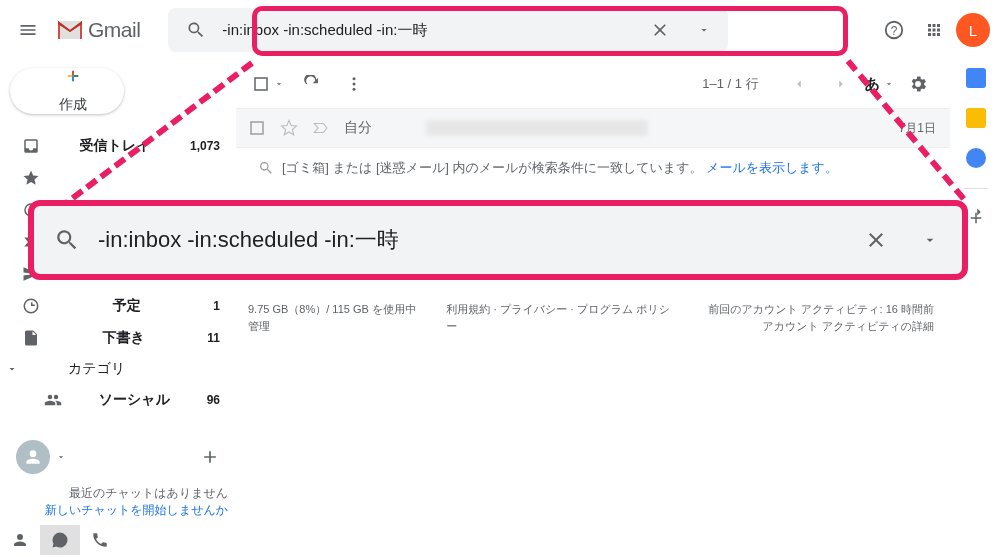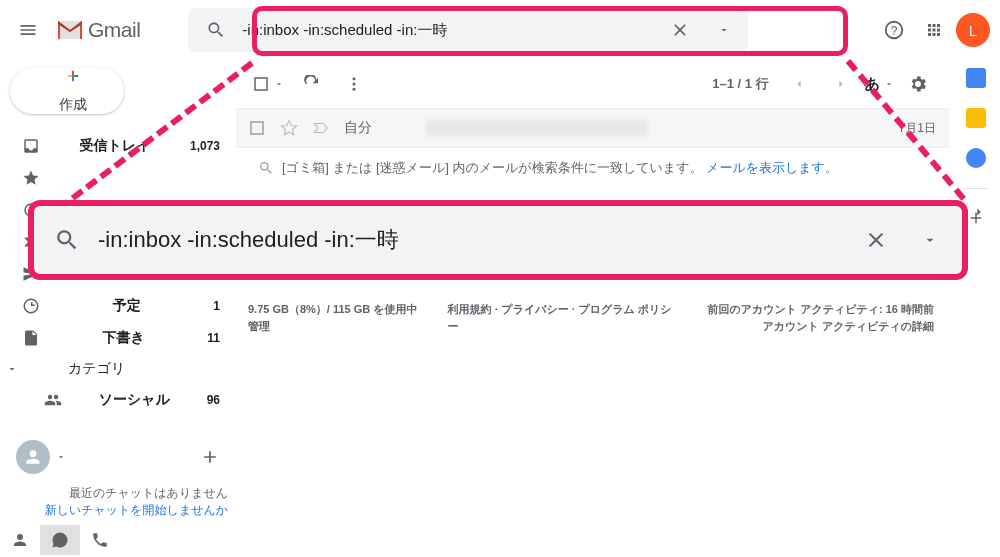--- a/index.html
+++ b/index.html
@@ -26,21 +26,21 @@
     display: flex; align-items: center; justify-content: center;
     color: #5f6368;
     cursor: pointer;
     border-radius: 50%;
   }
   .logo {
     display: flex; align-items: center; gap: 4px;
     font-size: 21px; color: #5f6368;
     letter-spacing: -0.5px;
     user-select: none;
-    margin-right: 40px;
+    margin-right: 20px;
   }
   .search-bar {
     flex: 0 0 560px;
     height: 44px;
     background: #f1f3f4;
     border-radius: 8px;
     display: flex;
     align-items: center;
     padding: 0 6px 0 10px;
     gap: 8px;
@@ -167,21 +167,21 @@
     padding: 0 14px 0 12px;
     gap: 6px;
     color: #5f6368;
   }
   .select-box {
     display: flex; align-items: center; gap: 4px;
     cursor: pointer;
     padding: 4px;
   }
   .spacer { flex: 1; }
-  .pagecount { font-size: 13px; color: #5f6368; margin-right: 6px; font-weight: bold; }
+  .pagecount { font-size: 13px; color: #5f6368; margin-right: 16px; }
   .lang { font-size: 15px; font-weight: 700; color: #202124; }
   .mail-row {
     display: flex; align-items: center;
     height: 40px;
     border-top: 1px solid #eee;
     border-bottom: 1px solid #eee;
     background: #f5f6f7;
     padding: 0 14px 0 12px;
     gap: 14px;
     color: #5f6368;
@@ -208,21 +208,20 @@
   }
   .trash-hint .link { color: #1a73e8; cursor: pointer; }
   .footer-info {
     display: flex; justify-content: space-between;
     padding: 6px 16px 0 12px;
     font-size: 11px;
     color: #5f6368;
     line-height: 1.55;
     gap: 30px;
     margin-top: 100px;
-    font-weight: bold;
   }
   .footer-info > div:nth-child(1) { flex: 0 0 auto; }
   .footer-info > div:nth-child(2) { flex: 1; text-align: left; }
   .footer-info > div:nth-child(3) { flex: 0 0 auto; text-align: right; }
   
   .rsb {
     position: absolute; right: 0; top: 0;
     width: 48px;
     display: flex; flex-direction: column;
     align-items: center;

